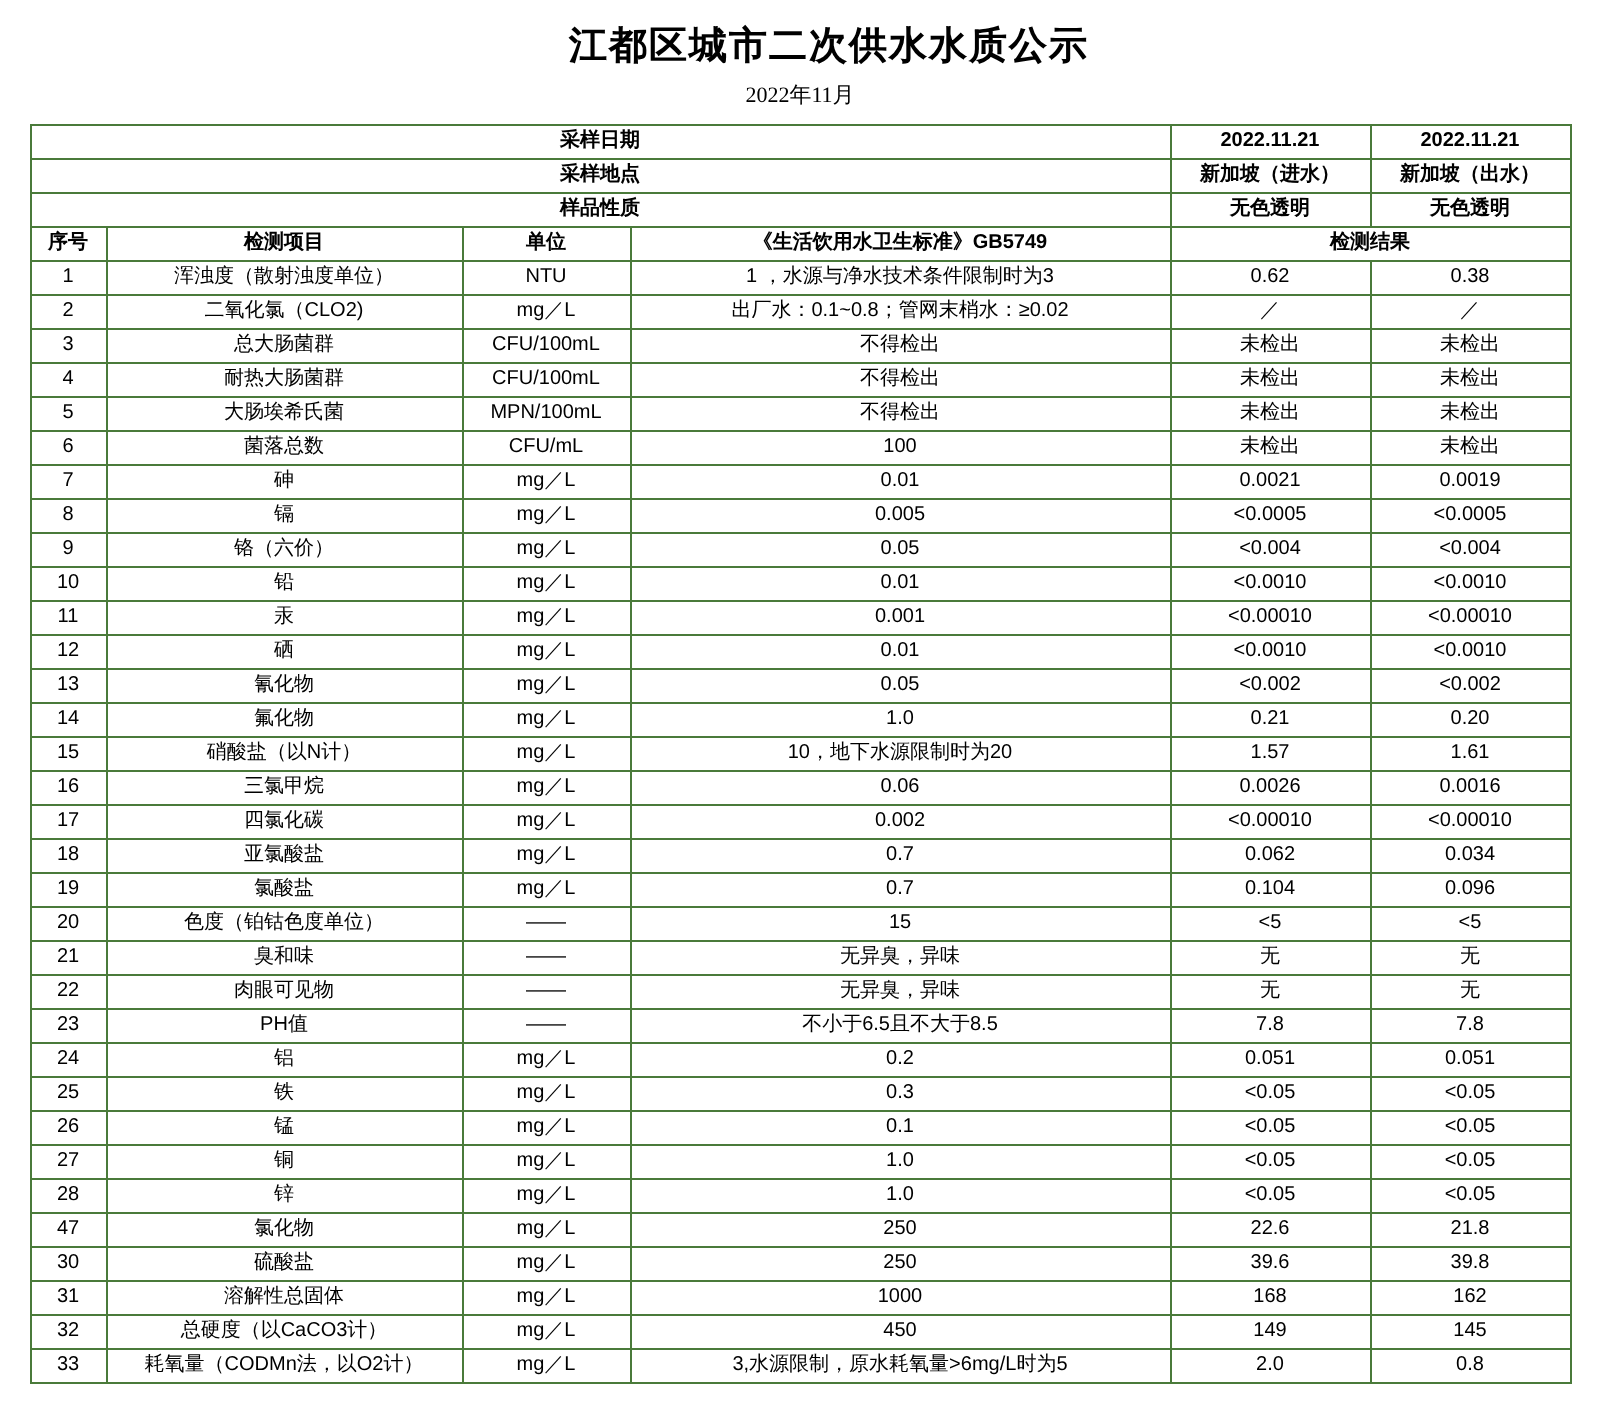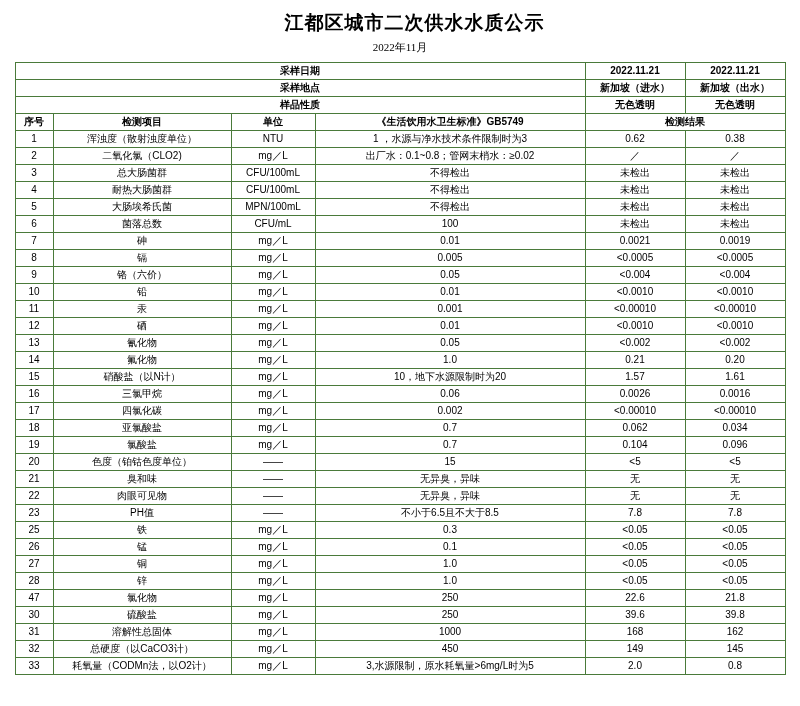--- a/index.html
+++ b/index.html
@@ -297,20 +297,28 @@
         </tr>
         <tr>
           <td>23</td>
           <td class="item-name">PH值</td>
           <td>——</td>
           <td class="std-text">不小于6.5且不大于8.5</td>
           <td>7.8</td>
           <td>7.8</td>
         </tr>
         <tr>
+          <td>24</td>
+          <td class="item-name">铝</td>
+          <td>mg／L</td>
+          <td class="std-text">0.2</td>
+          <td>0.051</td>
+          <td>0.051</td>
+        </tr>
+        <tr>
           <td>25</td>
           <td class="item-name">铁</td>
           <td>mg／L</td>
           <td class="std-text">0.3</td>
           <td>&lt;0.05</td>
           <td>&lt;0.05</td>
         </tr>
         <tr>
           <td>26</td>
           <td class="item-name">锰</td>

